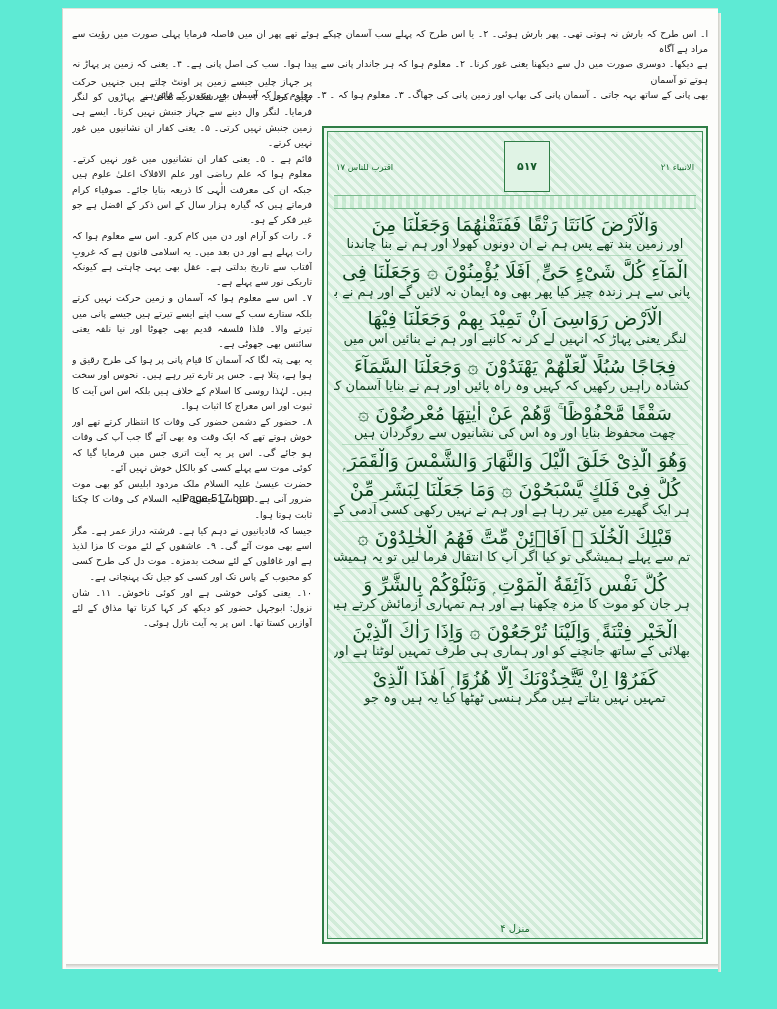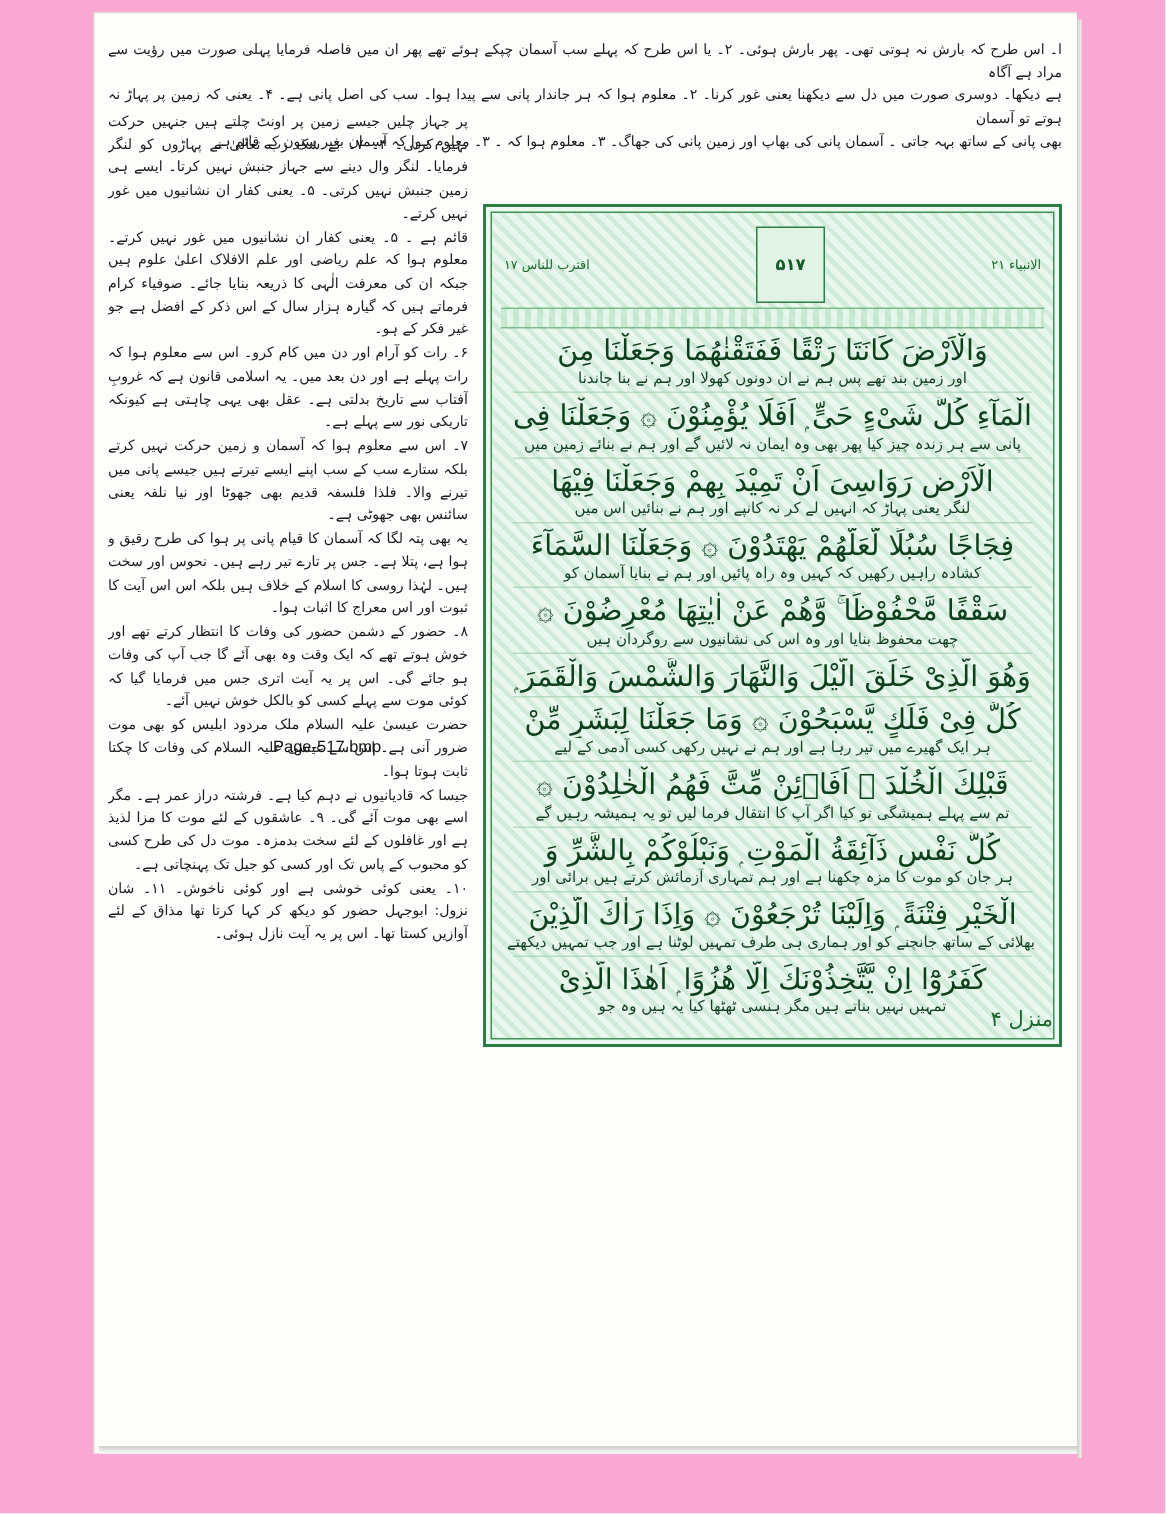--- a/index.html
+++ b/index.html
@@ -10,21 +10,21 @@
   body {
     width: 777px;
     height: 1009px;
     font-family: "DejaVu Sans", sans-serif;
     overflow: hidden;
   }
   #page {
     position: relative;
     width: 777px;
     height: 1009px;
-    background: #f9a8d4;
+    background: #5eead4;
   }
   
   .sheet {
     position: absolute;
     left: 62px;
     top: 8px;
     width: 655px;
     height: 960px;
     background: #fdfdfb;
     border-left: 1px solid #d8d8d0;
@@ -79,23 +79,23 @@
     color: #1a1a1a;
     font-size: 9.4px;
     line-height: 1.62;
   }
   .top-lines p { margin: 0; }
 
   
   .quran-box {
     position: absolute;
     left: 322px;
-    top: 136px;
+    top: 126px;
     width: 386px;
-    height: 562px;
+    height: 818px;
     background: #ecf8ef;
     border: 2px solid #2f7d46;
     box-sizing: border-box;
     padding: 3px;
   }
   .quran-inner {
     position: relative;
     width: 100%;
     height: 100%;
     border: 1px solid #3f9159;
@@ -145,41 +145,41 @@
     line-height: 1.28;
     white-space: nowrap;
     overflow: hidden;
     padding: 0 2px;
     margin-top: 3px;
   }
   .trans-line {
     direction: rtl;
     text-align: center;
     color: #123d20;
-    font-size: 10px;
+    font-size: 13px;
     line-height: 1.3;
     padding: 0 6px;
     margin-bottom: 2px;
     white-space: nowrap;
     overflow: hidden;
   }
   .rule {
     height: 1px;
     background: #8fc9a0;
     margin: 1px 8px 2px 8px;
     opacity: .55;
   }
   .quran-footer {
     position: absolute;
     left: 0;
     right: 0;
     bottom: 4px;
-    text-align: right;
+    text-align: center;
     color: #19692f;
-    font-size: 14px;
+    font-size: 10px;
     direction: rtl;
   }
 
   
   .file-label {
     position: absolute;
     left: 182px;
     top: 492px;
     font-family: "Liberation Sans", sans-serif;
     font-size: 11px;

